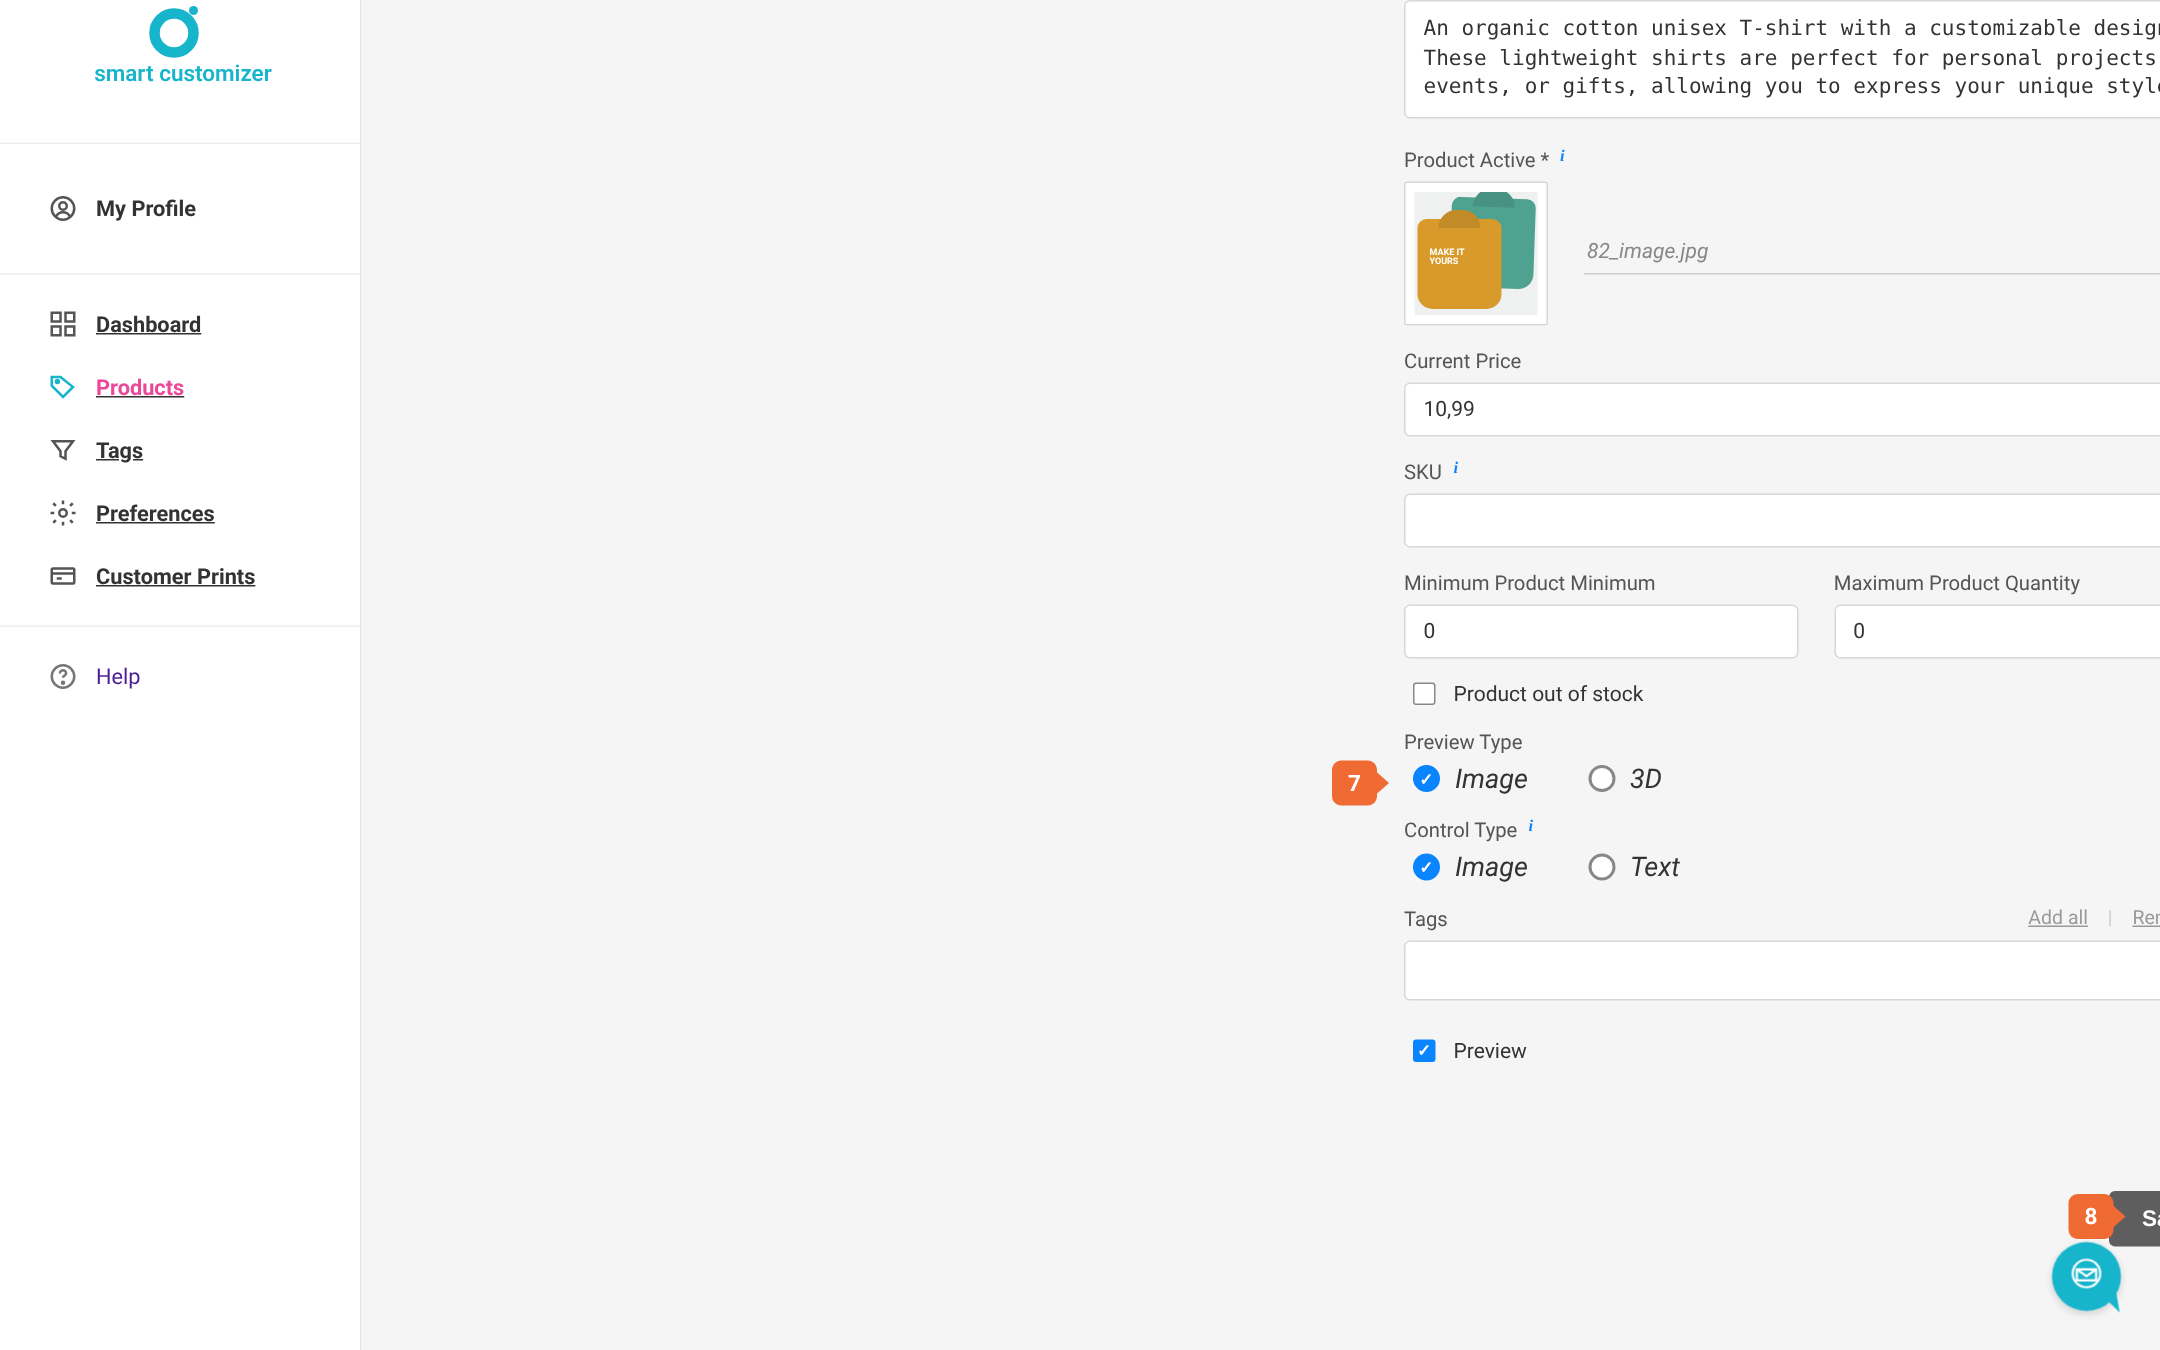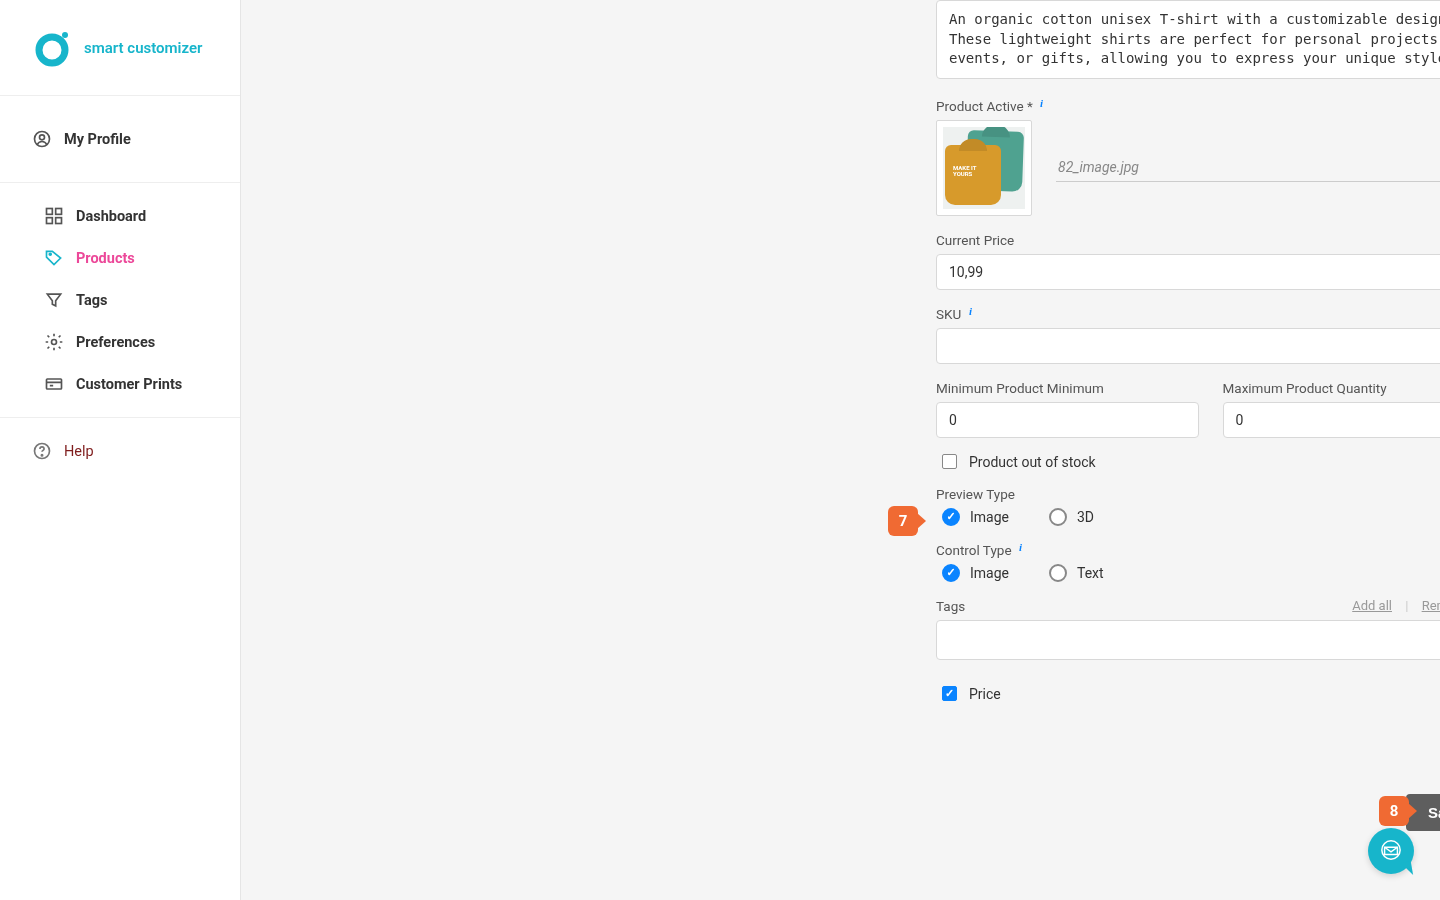--- a/index.html
+++ b/index.html
@@ -20,56 +20,57 @@
       height: 900px;
       background: #fff;
       border-right: 1px solid #e5e5e5;
     }
     .logo-row {
       height: 96px;
       display: flex;
       align-items: center;
       padding: 0 28px 0 32px;
       border-bottom: 1px solid #eee;
+      flex-direction: column;
     }
     .logo-mark {
       width: 40px; height: 40px;
       position: relative;
       margin-right: 12px;
     }
     .logo-text {
       color: #17b5cb;
       font-weight: 600;
       font-size: 15px;
     }
     .profile-section {
       padding: 22px 0;
       border-bottom: 1px solid #eee;
       text-align: center;
     }
-    .nav-section { padding: 12px 12px; }
+    .nav-section { padding: 12px 0; text-decoration: underline; }
     .help-section { border-top: 1px solid #eee; padding: 12px 0; }
     .nav-item {
       display: flex;
       align-items: center;
       padding: 11px 32px;
       color: #333;
       cursor: pointer;
       font-weight: 700;
       font-size: 14.5px;
     }
     .nav-item.active { color: #ec4899; }
     .nav-item .icon {
       width: 20px; height: 20px;
       margin-right: 12px;
       display: inline-flex;
       align-items: center; justify-content: center;
     }
     .nav-item .icon svg { width: 20px; height: 20px; }
-    .help-item { font-weight: 400; color: #7f1d1d; }
+    .help-item { font-weight: 400; color: #4c1d95; }
 
     .main {
       margin-left: 241px;
       padding: 0 0 60px 0;
       height: 900px;
       position: relative;
     }
     .form-area {
       position: absolute;
       left: 695px;
@@ -187,21 +188,21 @@
       background: #fff;
     }
     .sc-radio.selected {
       border-color: #0a84ff;
       background: #0a84ff;
     }
     .sc-radio.selected::after {
       content: "✓";
       color: #fff; font-size: 11px; font-weight: 700; line-height: 1;
     }
-    .radio-label { font-size: 14px; color: #333; }
+    .radio-label { font-size: 18px; color: #333; font-style: italic; }
 
     .tags-header { display: flex; align-items: center; justify-content: space-between; }
     .tags-actions { font-size: 13px; color: #999; }
     .tags-actions a { color: #999; text-decoration: underline; cursor: pointer; }
     .tags-sep { margin: 0 10px; color: #ccc; }
     .tags-box {
       border: 1px solid #d8d8d8;
       border-radius: 4px;
       height: 40px;
       background: #fff;
@@ -464,21 +465,21 @@
           <span class="tags-sep">|</span>
           <a>Remove all</a>
         </span>
       </div>
       <div class="tags-box"></div>
     </div>
 
     <div class="form-group" style="margin-top:26px;">
       <div class="check-row">
         <span class="sc-checkbox checked"></span>
-        <span class="check-label">Price</span>
+        <span class="check-label">Preview</span>
       </div>
     </div>
 
     <button class="save-btn">Save</button>
     <div class="callout" style="right:76px; top:796px;">8</div>
 
   </div>
 </div>
 
 <div class="chat-bubble">

